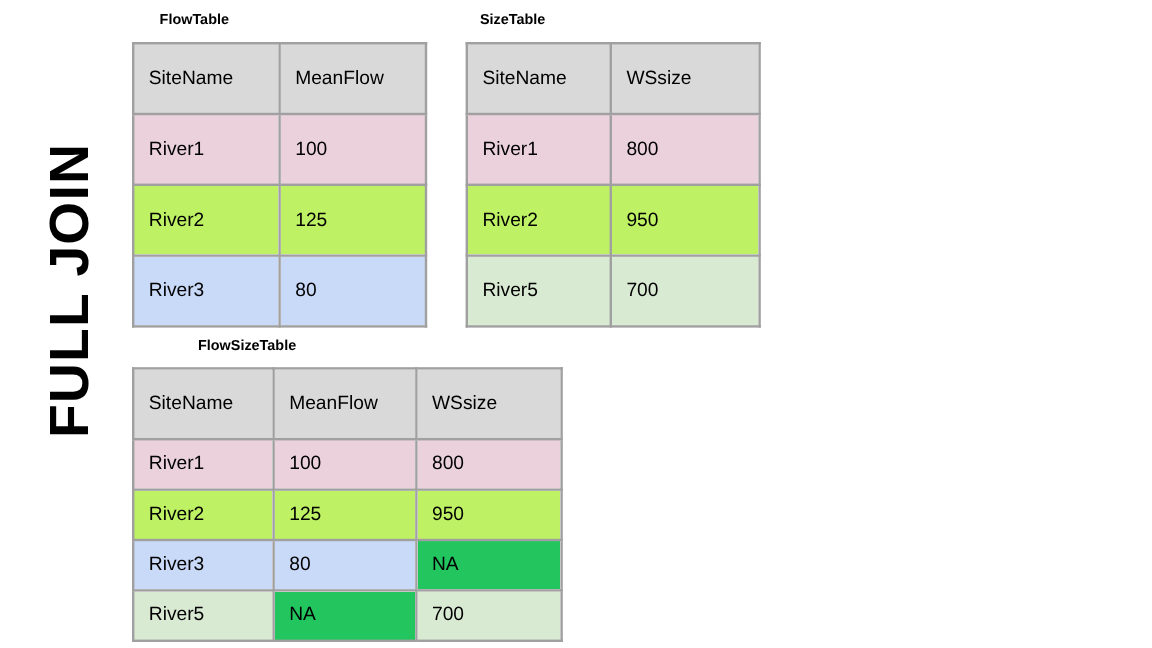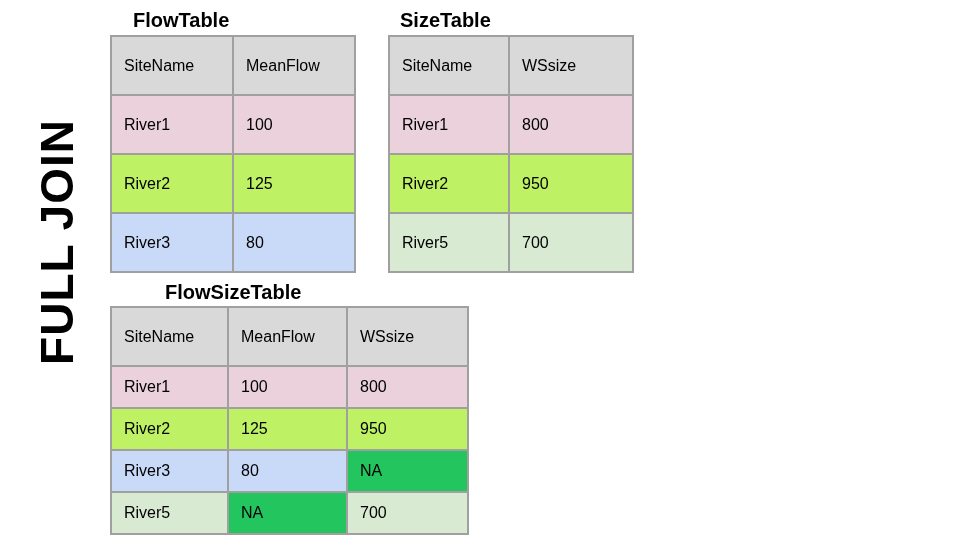--- a/index.html
+++ b/index.html
@@ -24,21 +24,21 @@
     transform: rotate(-90deg);
     font-size: 46px;
     font-weight: 900;
     letter-spacing: 1px;
     white-space: nowrap;
   }
 
   
   .tbl-title {
     position: absolute;
-    font-size: 20px;
+    font-size: 12px;
     font-weight: 700;
   }
   .title-flow   { left: 133px; top: 9px; }
   .title-size   { left: 400px; top: 9px; text-align: right; }
   .title-result { left: 131px; top: 281px; margin-left: 34px; }
 
   
   table {
     position: absolute;
     border-collapse: collapse;

